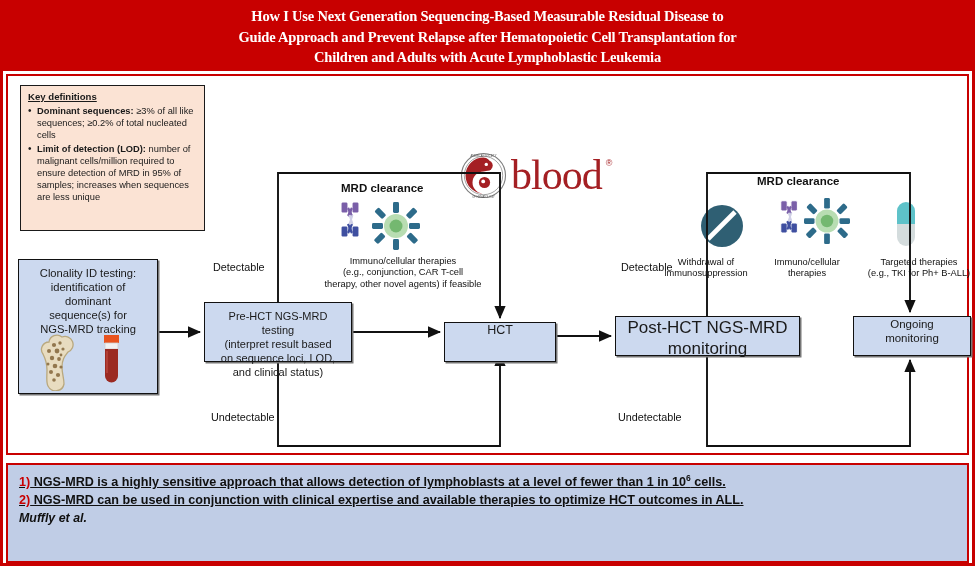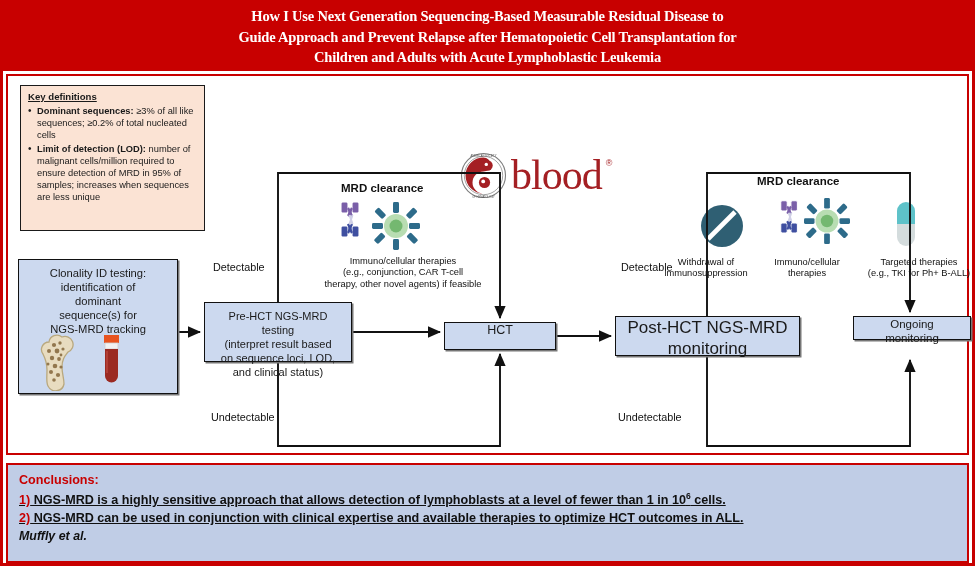--- a/index.html
+++ b/index.html
@@ -86,44 +86,44 @@
 
   .node {
     position:absolute; background:#ccd9ef; border:1.6px solid #111;
     display:flex; align-items:flex-start; justify-content:center;
     text-align:center; color:#1a1a1a;
     box-shadow:1.5px 1.5px 0 #777;
   }
   .node .txt { width:100%; }
 
   #node-clonality {
-    left:10px; top:183px; width:160px; height:135px;
+    left:10px; top:183px; width:140px; height:135px;
     align-items:flex-start; padding-top:6px;
     font-size:11.2px; line-height:1.25;
   }
   .clon-imgs { position:absolute; left:10px; top:255px; width:140px; height:60px; }
 
   #node-prehct {
     left:196px; top:226px; width:148px; height:60px;
     font-size:11px; line-height:1.28;
   }
   #node-prehct .txt { position:relative; top:6px; }
 
   #node-hct {
-    left:436px; top:246px; width:112px; height:28px;
+    left:436px; top:246px; width:112px; height:40px;
     font-size:12.5px;
   }
 
   #node-posthct {
     left:607px; top:240px; width:185px; height:40px;
     font-size:17px; line-height:1.24;
   }
 
   #node-ongoing {
-    left:845px; top:240px; width:118px; height:24px;
+    left:845px; top:240px; width:118px; height:40px;
     font-size:11.5px; line-height:1.24;
   }
 
   .edge-label {
     position:absolute; font-size:10.8px; color:#111; white-space:nowrap;
   }
   .lbl-det1   { left:205px; top:185px; }
   .lbl-undet1 { left:203px; top:335px; }
   .lbl-det2   { left:613px; top:185px; }
   .lbl-undet2 { left:610px; top:335px; }
@@ -382,21 +382,20 @@
     </div>
 
     <div class="edge-label lbl-det1">Detectable</div>
     <div class="edge-label lbl-undet1">Undetectable</div>
     <div class="edge-label lbl-det2">Detectable</div>
     <div class="edge-label lbl-undet2">Undetectable</div>
 
   </div>
 
   <div class="conclusions">
-    <div class="hdr">Conclusions:</div>
     <div class="line">
       <span class="num">1)</span><span> NGS-MRD is a highly sensitive approach that allows detection of lymphoblasts at a level of fewer than 1 in 10</span><sup>6</sup><span> cells.</span>
     </div>
     <div class="line">
       <span class="num">2)</span><span> NGS-MRD can be used in conjunction with clinical expertise and available therapies to optimize HCT outcomes in ALL.</span>
     </div>
     <div class="auth">Muffly et al.</div>
   </div>
 
 </div>

